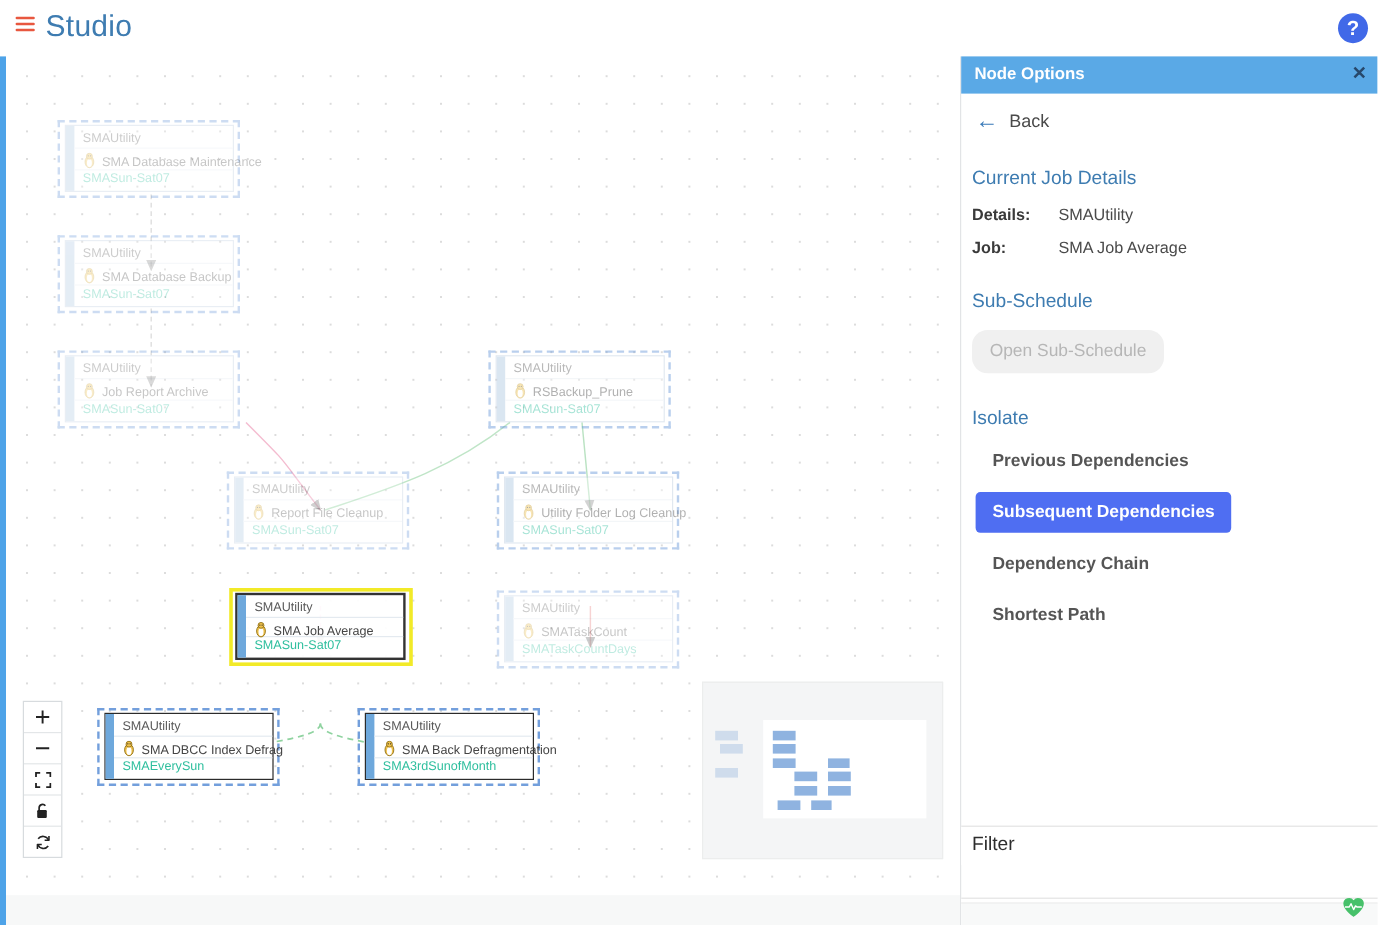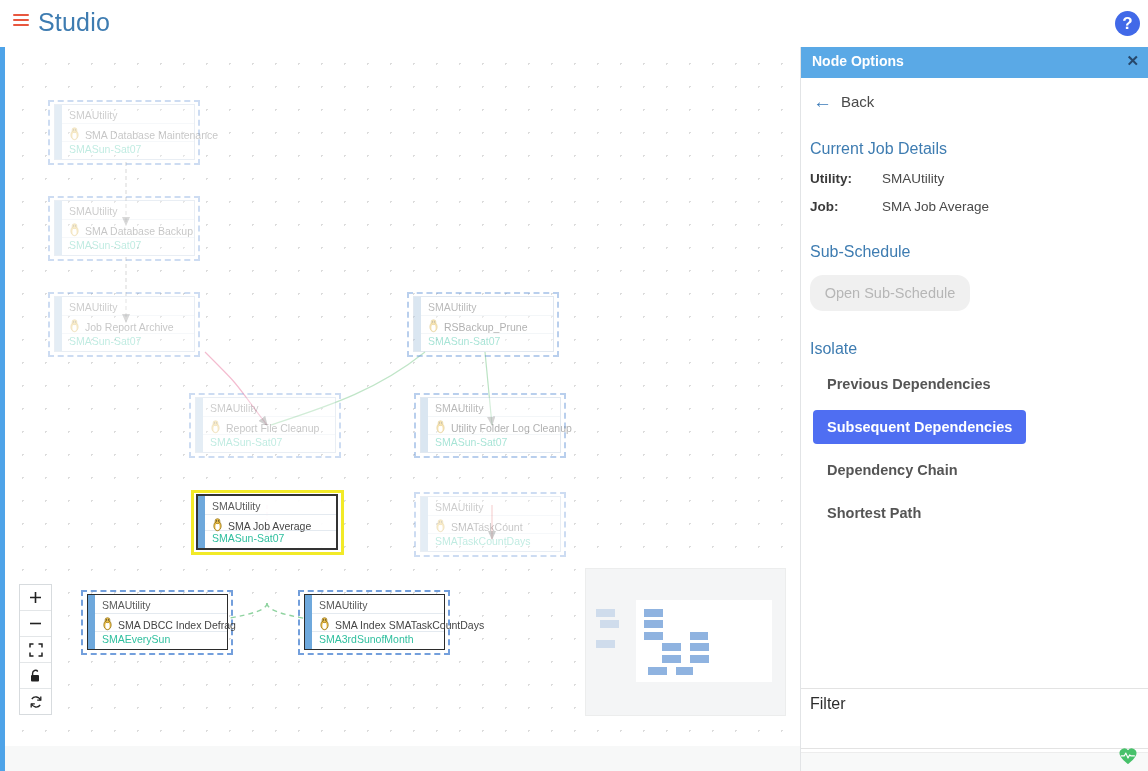--- a/index.html
+++ b/index.html
@@ -296,21 +296,21 @@
       <div class="divider d1"></div>
       <div class="divider d2"></div>
       <div class="n-sched">SMAUtility</div>
       <svg class="n-ico" viewBox="0 0 14 16">
           <ellipse cx="7" cy="9" rx="4.2" ry="5.6" fill="#f0c24b" stroke="#8a6a10" stroke-width=".8"></ellipse>
           <ellipse cx="7" cy="10" rx="2.4" ry="3.8" fill="#fff"></ellipse>
           <circle cx="7" cy="3.6" r="2.8" fill="#f0c24b" stroke="#8a6a10" stroke-width=".8"></circle>
           <circle cx="5.9" cy="3.3" r=".65" fill="#222"></circle>
           <circle cx="8.1" cy="3.3" r=".65" fill="#222"></circle>
         </svg>
-      <div class="n-job">SMA Index SMATaskCountDays</div>
+      <div class="n-job">SMA Back Defragmentation</div>
       <div class="n-foot">SMA3rdSunofMonth</div>
     </div>
 
     <div class="ctools">
       <div class="ctool">
         <svg width="15" height="15" viewBox="0 0 15 15">
             <path d="M7.5 2v11M2 7.5h11" stroke="#222" stroke-width="1.6" fill="none"></path>
           </svg>
       </div>
       <div class="ctool">
@@ -366,21 +366,21 @@
     </div>
 
     <div class="back-row">
       <span class="arrow">←</span>
       <span class="lbl">Back</span>
     </div>
 
     <div class="sec-title">Current Job Details</div>
 
     <div class="kv">
-      <div class="k">Utility:</div>
+      <div class="k">Details:</div>
       <div class="v">SMAUtility</div>
     </div>
     <div class="kv">
       <div class="k">Job:</div>
       <div class="v">SMA Job Average</div>
     </div>
 
     <div class="sec-title">Sub-Schedule</div>
     <button class="sub-btn" disabled="">Open Sub-Schedule</button>
 

